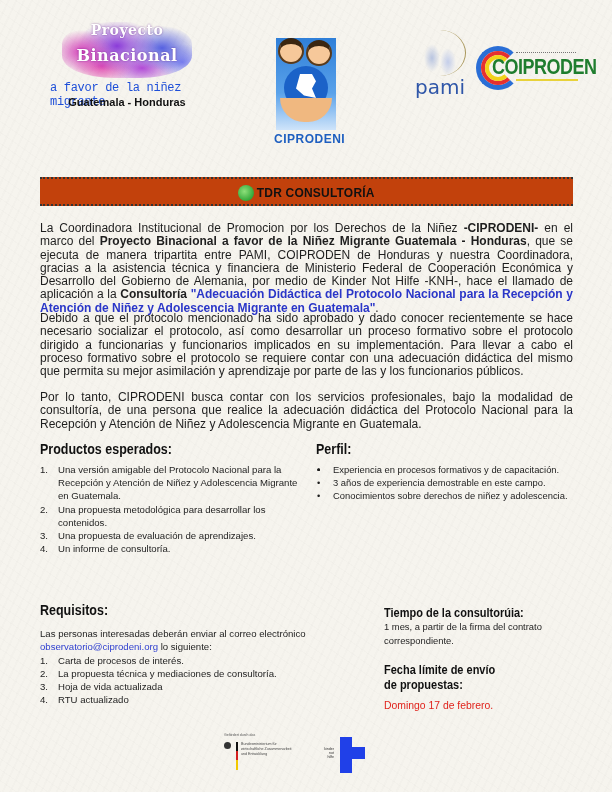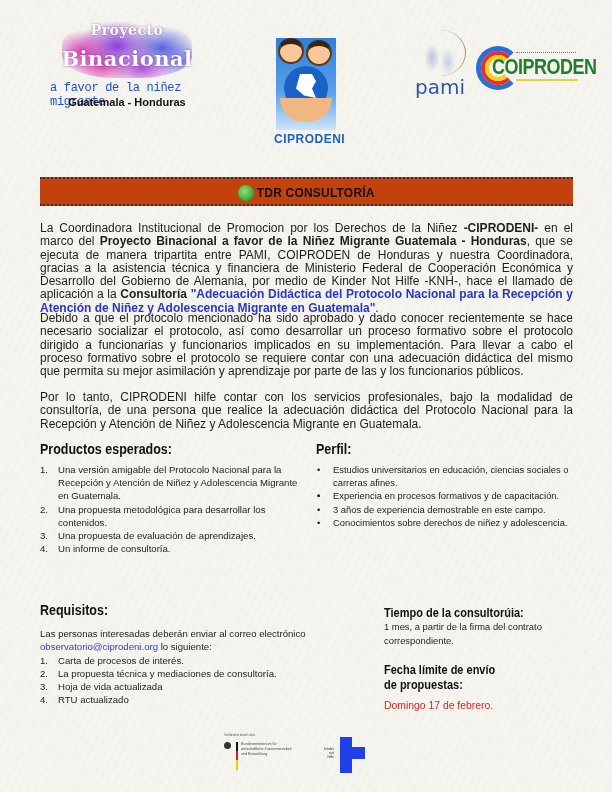--- a/index.html
+++ b/index.html
@@ -29,21 +29,21 @@
       radial-gradient(ellipse 36px 18px at 80px 46px, #b04ad6 0%, rgba(176,74,214,0) 100%);
     border-radius: 40%;
     filter: blur(0.6px);
   }
   .pb-title1, .pb-title2 {
     position: absolute; left: 0; width: 154px; text-align: center;
     color: #ffffff; font-family: "DejaVu Serif", serif; font-weight: bold;
     text-shadow: 0 0 2px rgba(80,0,120,0.6);
   }
   .pb-title1 { top: 2px; font-size: 14px; letter-spacing: 0.5px; }
-  .pb-title2 { top: 26px; font-size: 21px; letter-spacing: 0.5px; }
+  .pb-title2 { top: 26px; font-size: 16px; letter-spacing: 0.5px; }
   .pb-sub1 { position: absolute; left: 0; top: 61px; width: 154px; text-align: left; font-size: 12px; color: #1d4ed8; font-family: Liberation Mono, monospace; letter-spacing: -0.3px; }
   .pb-sub2 { position: absolute; left: 0; top: 76px; width: 154px; text-align: center; font-size: 11px; font-weight: bold; color: #111; }
 
   .logo-ciprodeni { left: 274px; top: 34px; width: 64px; height: 116px; }
   .cip-frame {
     position: absolute; left: 2px; top: 4px; width: 60px; height: 92px;
     background: linear-gradient(180deg, #2f7fd8 0%, #5aa2ea 60%, #cfe4fa 100%);
   }
   .cip-globe { position: absolute; left: 10px; top: 32px; width: 44px; height: 44px; border-radius: 50%; background: #1b62c8; }
   .cip-map { position: absolute; left: 22px; top: 40px; width: 20px; height: 24px; background: #fff; clip-path: polygon(20% 0, 80% 0, 100% 30%, 80% 60%, 100% 100%, 40% 90%, 0 60%, 10% 30%); }
@@ -166,36 +166,36 @@
 <div class="abs band">
   <div class="band-inner">
     <span class="band-icon"></span>
     <span class="band-title">TDR CONSULTORÍA</span>
   </div>
 </div>
 
 <div class="abs para p1"><span>La Coordinadora Institucional de Promocion por los Derechos de la Niñez </span><span class="b">-CIPRODENI-</span><span> en el marco del </span><span class="b">Proyecto Binacional a favor de la Niñez Migrante Guatemala - Honduras</span><span>, que se ejecuta de manera tripartita entre PAMI, COIPRODEN de Honduras y nuestra Coordinadora, gracias a la asistencia técnica y financiera de Ministerio Federal de Cooperación Económica y Desarrollo del Gobierno de Alemania, por medio de Kinder Not Hilfe -KNH-, hace el llamado de aplicación a la </span><span class="b">Consultoría</span><span class="link-bold"> "Adecuación Didáctica del Protocolo Nacional para la Recepción y Atención de Niñez y Adolescencia Migrante en Guatemala"</span><span>.</span></div>
 
 <div class="abs para p2">Debido a que el protocolo mencionado ha sido aprobado y dado conocer recientemente se hace necesario socializar el protocolo, así como desarrollar un proceso formativo sobre el protocolo dirigido a funcionarias y funcionarios implicados en su implementación. Para llevar a cabo el proceso formativo sobre el protocolo se requiere contar con una adecuación didáctica del mismo que permita su mejor asimilación y aprendizaje por parte de las y los funcionarios públicos.</div>
-<div class="abs para p3">Por lo tanto, CIPRODENI hilfe contar con los servicios profesionales, bajo la modalidad de consultoría, de una persona que realice la adecuación didáctica del Protocolo Nacional para la Recepción y Atención de Niñez y Adolescencia Migrante en Guatemala.</div>
+<div class="abs para p3">Por lo tanto, CIPRODENI busca contar con los servicios profesionales, bajo la modalidad de consultoría, de una persona que realice la adecuación didáctica del Protocolo Nacional para la Recepción y Atención de Niñez y Adolescencia Migrante en Guatemala.</div>
 
 <div class="abs products">
   <div class="sec-h">Productos esperados:</div>
   <ol>
     <li><span class="num">1.</span><span>Una versión amigable del Protocolo Nacional para la Recepción y Atención de Niñez y Adolescencia Migrante en Guatemala.</span></li>
     <li><span class="num">2.</span><span>Una propuesta metodológica para desarrollar los contenidos.</span></li>
     <li><span class="num">3.</span><span>Una propuesta de evaluación de aprendizajes.</span></li>
     <li><span class="num">4.</span><span>Un informe de consultoría.</span></li>
   </ol>
 </div>
 
 <div class="abs perfil">
   <div class="sec-h">Perfil:</div>
   <ul>
-    <li><span class="dot">•</span><span>Estudios universitarios en educación, ciencias sociales o carreras afines.</span></li>
+    <li><span class="dot">•</span></li>
     <li><span class="dot">•</span></li>
     <li><span class="dot">•</span><span>Experiencia en procesos formativos y de capacitación.</span></li>
     <li><span class="dot">•</span><span>3 años de experiencia demostrable en este campo.</span></li>
     <li><span class="dot">•</span><span>Conocimientos sobre derechos de niñez y adolescencia.</span></li>
   </ul>
 </div>
 
 <div class="abs requisitos">
   <div class="sec-h">Requisitos:</div>
   <div class="req-intro"><span>Las personas interesadas deberán enviar al correo electrónico </span><span class="req-email">observatorio@ciprodeni.org</span><span> lo siguiente:</span></div>

